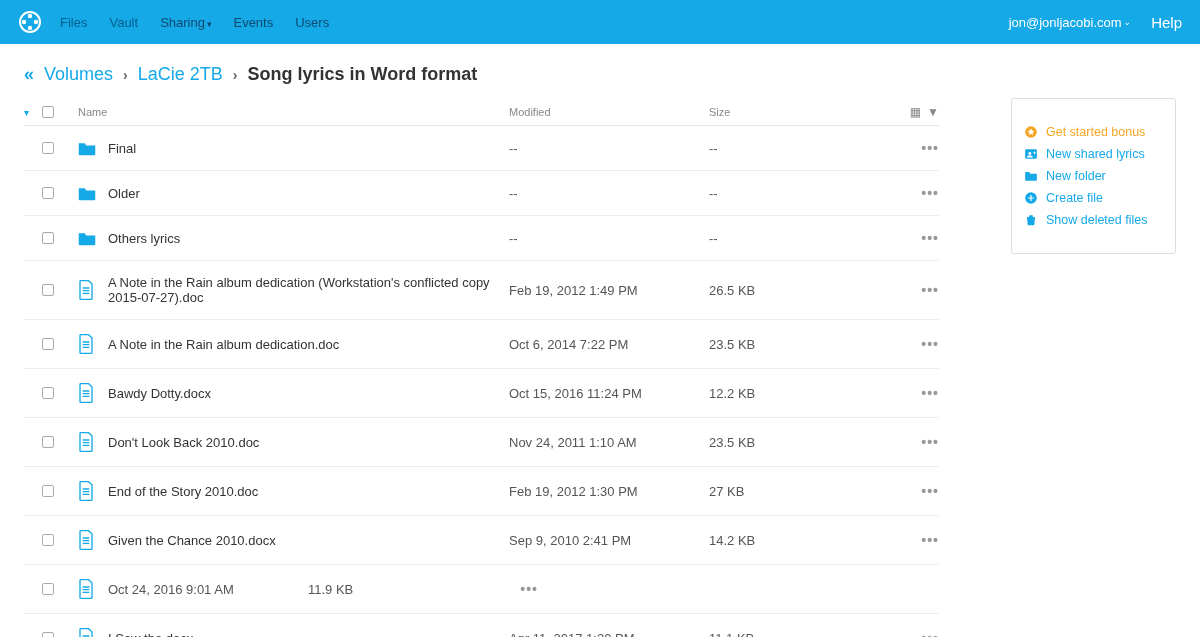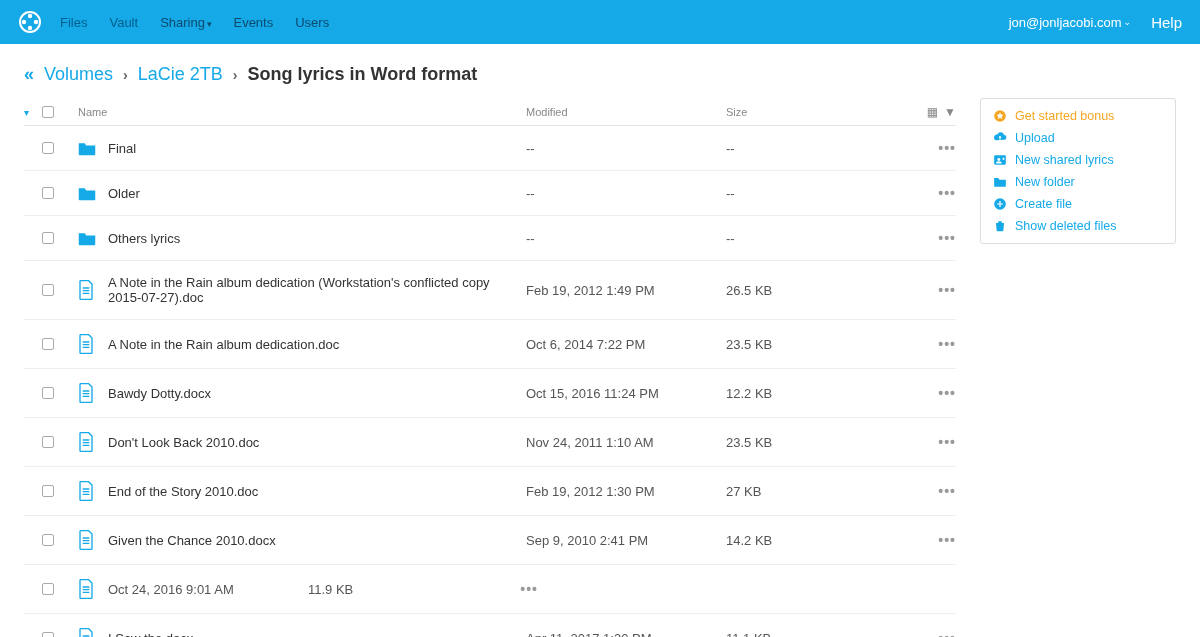--- a/index.html
+++ b/index.html
@@ -29,21 +29,21 @@
 .row { display:flex; align-items:center; padding:14px 0; border-bottom:1px solid #eee; }
 .row .icon-cell { width:30px; display:flex; align-items:center; }
 .row .name-cell { flex:1; color:#333; font-size:13px; cursor:pointer; }
 .row .mod-cell { width:200px; color:#555; font-size:13px; }
 .row .size-cell { width:180px; color:#555; font-size:13px; }
 .row .act-cell { width:50px; display:flex; justify-content:flex-end; }
 .checkbox { width:12px; height:12px; border:1px solid #aaa; border-radius:2px; cursor:pointer; }
 .folder-icon { width:18px; height:15px; fill:#15a9e8; }
 .file-icon { width:16px; height:20px; }
 .more { color:#999; font-size:14px; font-weight:bold; letter-spacing:1px; cursor:pointer; }
-.side-panel { width:196px; border:1px solid #ddd; border-radius:3px; padding:6px 12px; margin-top:34px; }
+.side-panel { width:165px; border:1px solid #ddd; border-radius:3px; padding:22px 12px; margin-top:34px;margin-left:48px; }
 .side-item { display:flex; align-items:center; gap:8px; padding:4px 0; color:#15a9e8; font-size:12.5px; cursor:pointer; }
 .side-item.bonus { color:#f5a623; }
 .side-icon { width:14px; height:14px; flex-shrink:0; }
 .caret-down { font-size:9px; margin-left:2px; }
 .view-toggle { cursor:pointer; font-size:12px; color:#888; }
 </style>
 </head>
 <body>
 
 <div class="topbar">
@@ -296,27 +296,20 @@
   <div class="side-panel">
     <div class="side-item bonus">
       <svg class="side-icon" viewBox="0 0 24 24">
           <circle cx="12" cy="12" r="10" fill="#f5a623"></circle>
           <path d="M12 6l1.8 3.6 4 .6-2.9 2.8.7 4-3.6-1.9-3.6 1.9.7-4-2.9-2.8 4-.6z" fill="#fff"></path>
         </svg>
       <span>Get started bonus</span>
     </div>
     <div class="side-item">
       <svg class="side-icon" viewBox="0 0 24 24">
-          <path d="M19 15a4 4 0 000-8 6 6 0 00-11.5-1A5 5 0 006 16" fill="#15a9e8"></path>
-          <path d="M12 8l-3 3h2v4h2v-4h2z" fill="#fff"></path>
-        </svg>
-      <span>Upload</span>
-    </div>
-    <div class="side-item">
-      <svg class="side-icon" viewBox="0 0 24 24">
           <rect x="2" y="4" width="20" height="16" rx="2" fill="#15a9e8"></rect>
           <circle cx="10" cy="11" r="2.5" fill="#fff"></circle>
           <path d="M5 18c0-2.5 2-4 5-4s5 1.5 5 4" fill="#fff"></path>
           <path d="M16 10h4M18 8v4" stroke="#fff" stroke-width="1.5"></path>
         </svg>
       <span>New shared lyrics</span>
     </div>
     <div class="side-item">
       <svg class="side-icon" viewBox="0 0 24 24">
           <path d="M2 5h7l2 3h11v11a1 1 0 01-1 1H3a1 1 0 01-1-1z" fill="#15a9e8"></path>

